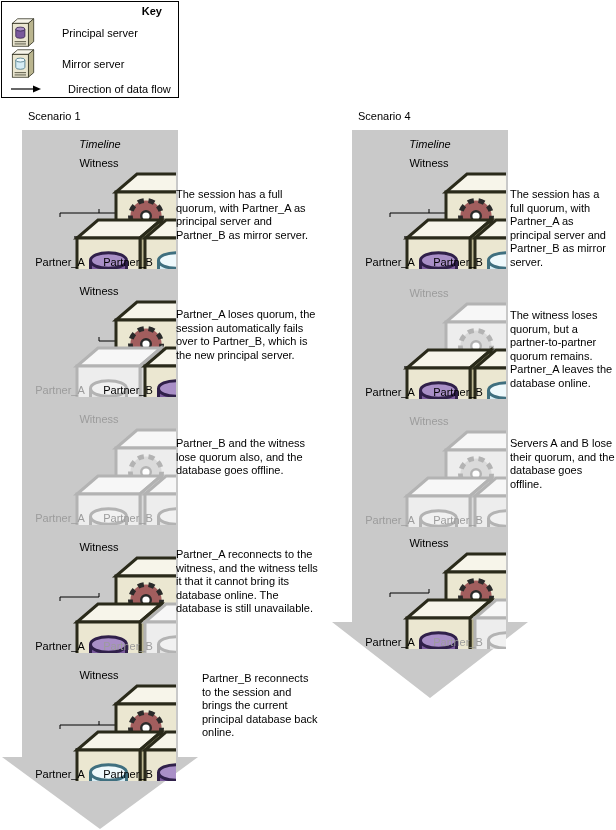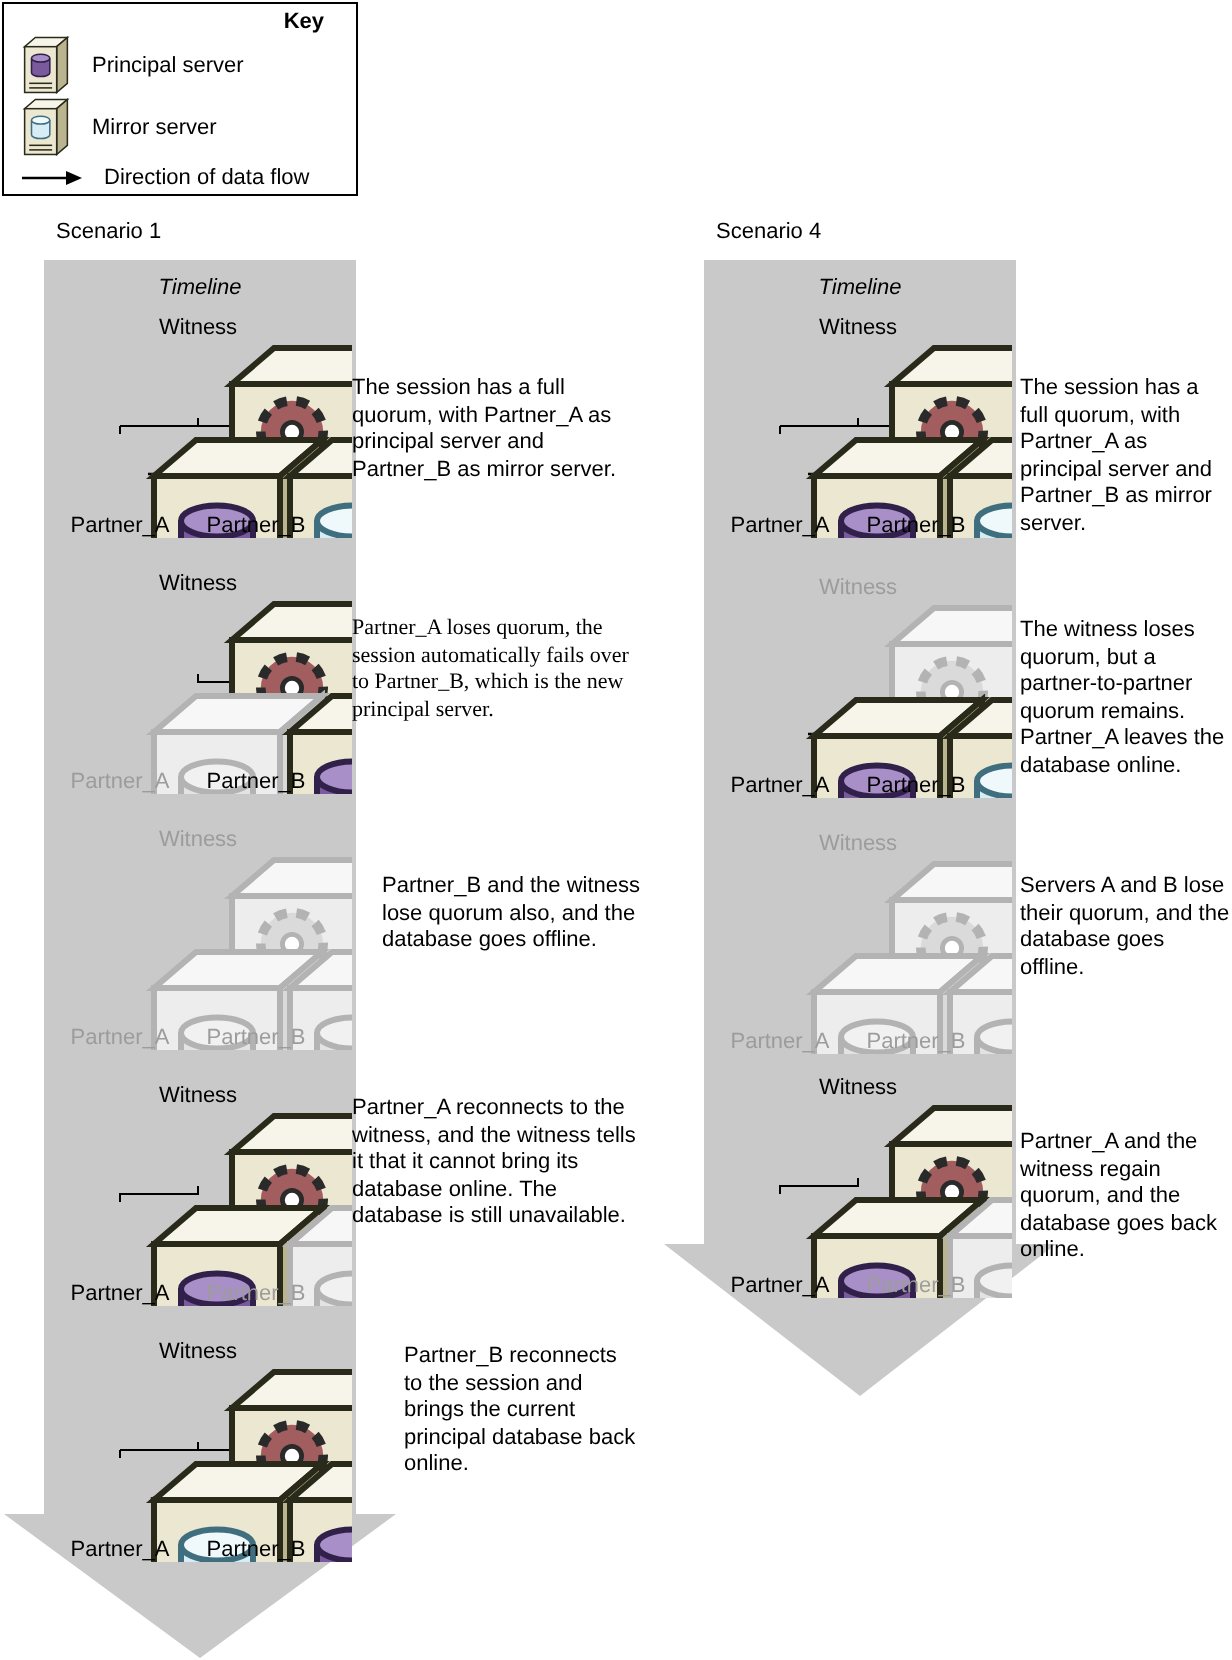--- a/index.html
+++ b/index.html
@@ -4,21 +4,21 @@
 <style>
   * { margin:0; padding:0; box-sizing:border-box; }
   html,body { background:#fff; font-family:"Liberation Sans", sans-serif; }
   .canvas { position:relative; width:616px; height:830px; background:#fff; overflow:hidden; }
 
   .bg-svg { position:absolute; left:0; top:0; }
 
   .key-box { position:absolute; left:1px; top:1px; width:178px; height:97px;
              border:1px solid #000; background:#fff; }
   .key-title { text-align:right; padding:3px 16px 0 0; font-size:11px; font-weight:bold; height:15px; }
-  .key-row { display:flex; align-items:center; gap:10px; padding-left:8px; height:31px; font-size:11px; }
+  .key-row { display:flex; align-items:center; gap:26px; padding-left:8px; height:31px; font-size:11px; }
   .key-row-arrow { height:20px; }
 
   .scenario-label { position:absolute; font-size:11px; color:#000; }
   .timeline-label { position:absolute; width:156px; text-align:center; font-size:11px; color:#000;font-style:italic; }
 
   .stage { position:absolute; }
   .stage-svg { display:block; }
   .stage-text { position:absolute; font-size:11px; line-height:13.5px; color:#000; }
   .s1t { left:152px; width:142px; }
   .s2t { left:156px; width:106px; }
@@ -117,33 +117,33 @@
   <div class="stage" style="left:24px;top:283px;">
     <svg class="stage-svg" width="152" height="114">
       <path class="conn" d="M75,54 L75,58 L104,58 L104,62"></path>
       <text class="lbl" x="75" y="12" text-anchor="middle">Witness</text>
       <use href="#sym-witness" x="58" y="16" class="u-witness"></use>
       <use href="#sym-partner" x="19" y="62" class="u-gray"></use>
       <use href="#sym-partner" x="87" y="62" class="u-principal"></use>
       <text class="lbl gray" x="36" y="111" text-anchor="middle">Partner_A</text>
       <text class="lbl" x="104" y="111" text-anchor="middle">Partner_B</text>
     </svg>
-    <div class="stage-text s1t" style="top:25px;font-family:Liberation Serif, serif;">Partner_A loses quorum, the session automatically fails over to Partner_B, which is the new principal server.</div>
+    <div class="stage-text s1t" style="top:25px;">Partner_A loses quorum, the session automatically fails over to Partner_B, which is the new principal server.</div>
   </div>
 
   <div class="stage" style="left:24px;top:411px;">
     <svg class="stage-svg" width="152" height="114">
       <text class="lbl gray" x="75" y="12" text-anchor="middle">Witness</text>
       <use href="#sym-witness" x="58" y="16" class="u-gray"></use>
       <use href="#sym-partner" x="19" y="62" class="u-gray"></use>
       <use href="#sym-partner" x="87" y="62" class="u-gray"></use>
       <text class="lbl gray" x="36" y="111" text-anchor="middle">Partner_A</text>
       <text class="lbl gray" x="104" y="111" text-anchor="middle">Partner_B</text>
     </svg>
-    <div class="stage-text s1t" style="top:26px;margin-left:15px;">Partner_B and the witness lose quorum also, and the database goes offline.</div>
+    <div class="stage-text s1t" style="top:26px;">Partner_B and the witness lose quorum also, and the database goes offline.</div>
   </div>
 
   <div class="stage" style="left:24px;top:539px;">
     <svg class="stage-svg" width="152" height="114">
       <path class="conn" d="M75,54 L75,58 L36,58 L36,62"></path>
       <text class="lbl" x="75" y="12" text-anchor="middle">Witness</text>
       <use href="#sym-witness" x="58" y="16" class="u-witness"></use>
       <use href="#sym-partner" x="19" y="62" class="u-principal"></use>
       <use href="#sym-partner" x="87" y="62" class="u-gray"></use>
       <text class="lbl" x="36" y="111" text-anchor="middle">Partner_A</text>
@@ -211,16 +211,15 @@
   <div class="stage" style="left:354px;top:535px;">
     <svg class="stage-svg" width="152" height="114">
       <path class="conn" d="M75,54 L75,58 L36,58 L36,62"></path>
       <text class="lbl" x="75" y="12" text-anchor="middle">Witness</text>
       <use href="#sym-witness" x="58" y="16" class="u-witness"></use>
       <use href="#sym-partner" x="19" y="62" class="u-principal"></use>
       <use href="#sym-partner" x="87" y="62" class="u-gray"></use>
       <text class="lbl" x="36" y="111" text-anchor="middle">Partner_A</text>
       <text class="lbl gray" x="104" y="111" text-anchor="middle">Partner_B</text>
     </svg>
-    <div class="stage-text s2t" style="top:30px;">Partner_A and the witness regain quorum, and the database goes back online.</div>
   </div>
 
 </div>
 
 </body></html>

